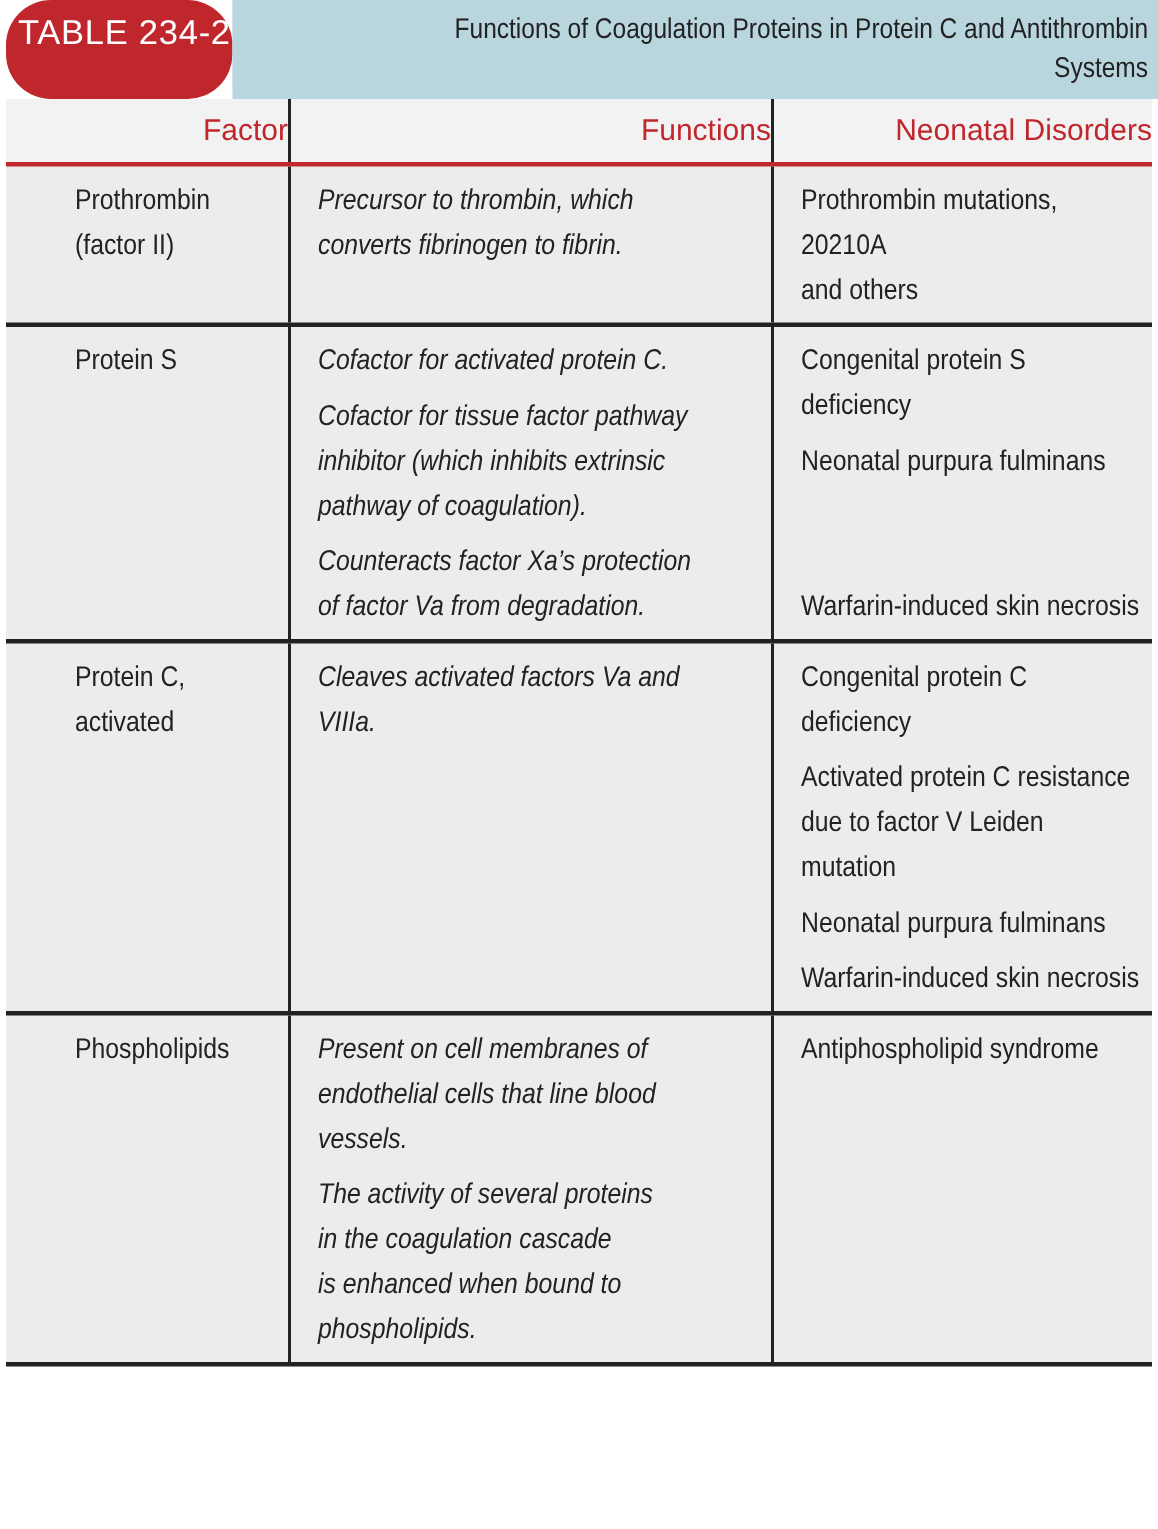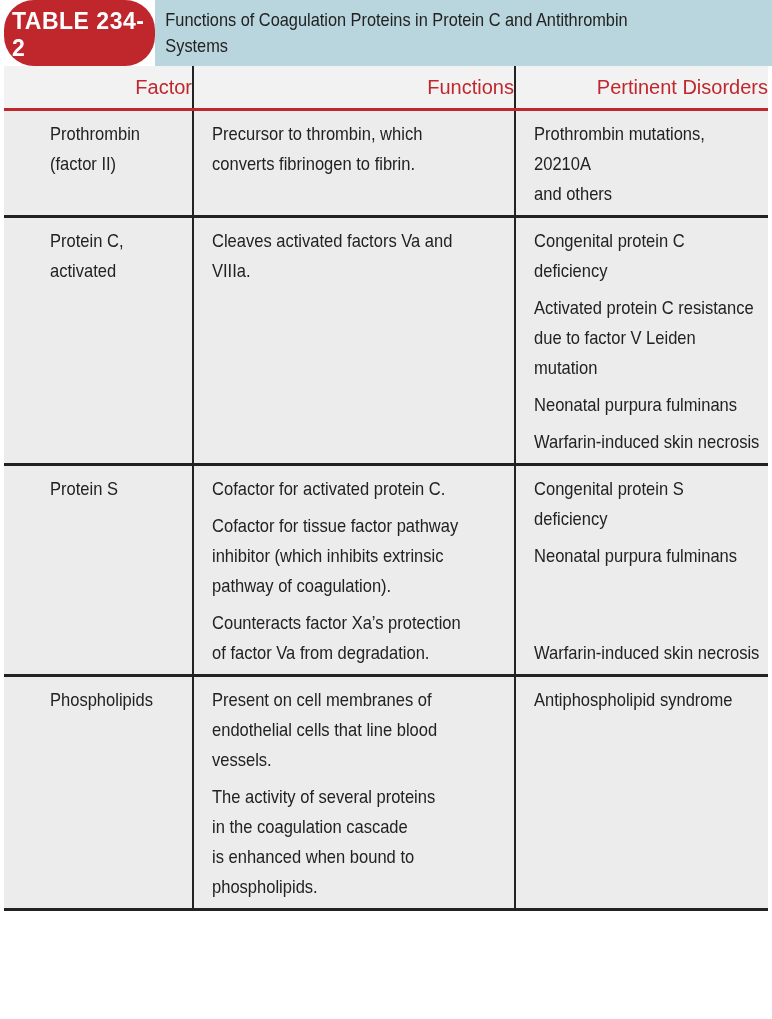--- a/index.html
+++ b/index.html
@@ -4,99 +4,82 @@
 <style>
   html, body { margin: 0; padding: 0; }
   body {
     width: 772px; height: 1019px; background: #ffffff; overflow: hidden;
     font-family: "Liberation Sans", sans-serif;
   }
   .page { position: relative; width: 772px; height: 1019px; }
   .title-bar { position: absolute; left: 4px; top: 0; width: 768px; height: 66px; display: flex; }
   .table-num {
     width: 151px; height: 66px; background: #c0272d; color: #fff;
-    font-weight: bold; font-size: 23px; padding: 8px 0 0 8px; box-sizing: border-box;
+    font-weight: normal; font-size: 23px; padding: 8px 0 0 8px; box-sizing: border-box;
     letter-spacing: 0.5px;
     border-radius: 30px;
   }
   .table-title {
     flex: 1; background: #b9d5de; color: #222; font-size: 19px; line-height: 26px;
     padding: 7px 6px 0 12px; box-sizing: border-box; transform: scaleX(0.86); transform-origin: left;
     width: 116%;
   }
-  .title-wrap { flex: 1; background: #b9d5de; overflow: hidden; }
+  .title-wrap { flex: 1; background: #b9d5de; overflow: hidden; text-align: right; }
   table {
     position: absolute; left: 4px; top: 66px; width: 764px; border-collapse: collapse;
     background: #ececec; font-size: 19px; color: #222;
   }
   th {
     text-align: right; font-weight: normal; color: #c0272d; font-size: 20px;
     padding: 6px 0 6px 18px; height: 30px; background: #f2f2f2;
     border-bottom: 3px solid #c0272d;
   }
   th + th, td + td { border-left: 2px solid #222; }
   td {
     vertical-align: top; padding: 8px 8px 6px 18px; border-bottom: 3px solid #222;
     line-height: 30px;
   }
   td.c0 { width: 134px; padding-left: 46px; }
-  td.c1 { width: 294px; }
+  td.c1 { width: 294px; font-style: italic; }
   .cell-text { display: block; white-space: pre-line; transform: scaleX(0.87); transform-origin: left; width: 115%; }
   .para + .para { margin-top: 7px; }
 </style>
 </head>
 <body>
 
 <div class="page">
   <div class="title-bar">
     <div class="table-num">TABLE 234-2</div>
     <div class="title-wrap">
       <div class="table-title" style="white-space:pre-line">Functions of Coagulation Proteins in Protein C and Antithrombin
 Systems</div>
     </div>
   </div>
 
   <table>
     <thead>
       <tr>
         <th>Factor</th>
         <th>Functions</th>
-        <th>Pertinent Disorders</th>
+        <th>Neonatal Disorders</th>
       </tr>
     </thead>
     <tbody id="tbody">
         <tr>
           <td class="c0">
             <span class="cell-text">Prothrombin
 (factor II)</span>
           </td>
           <td class="c1">
             <span class="cell-text para">Precursor to thrombin, which
 converts fibrinogen to fibrin.</span>
           </td>
           <td class="c2">
             <span class="cell-text para">Prothrombin mutations, 20210A
 and others</span>
-          </td>
-        </tr>
-        <tr>
-          <td class="c0">
-            <span class="cell-text">Protein C,
-activated</span>
-          </td>
-          <td class="c1">
-            <span class="cell-text para">Cleaves activated factors Va and
-VIIIa.</span>
-          </td>
-          <td class="c2">
-            <span class="cell-text para">Congenital protein C deficiency</span>
-            <span class="cell-text para">Activated protein C resistance
-due to factor V Leiden mutation</span>
-            <span class="cell-text para">Neonatal purpura fulminans</span>
-            <span class="cell-text para">Warfarin-induced skin necrosis</span>
           </td>
         </tr>
         <tr>
           <td class="c0">
             <span class="cell-text">Protein S</span>
           </td>
           <td class="c1">
             <span class="cell-text para">Cofactor for activated protein C.</span>
             <span class="cell-text para">Cofactor for tissue factor pathway
 inhibitor (which inhibits extrinsic
@@ -108,20 +91,37 @@
             <span class="cell-text para">Congenital protein S deficiency</span>
             <span class="cell-text para">Neonatal purpura fulminans
 
 
 </span>
             <span class="cell-text para">Warfarin-induced skin necrosis</span>
           </td>
         </tr>
         <tr>
           <td class="c0">
+            <span class="cell-text">Protein C,
+activated</span>
+          </td>
+          <td class="c1">
+            <span class="cell-text para">Cleaves activated factors Va and
+VIIIa.</span>
+          </td>
+          <td class="c2">
+            <span class="cell-text para">Congenital protein C deficiency</span>
+            <span class="cell-text para">Activated protein C resistance
+due to factor V Leiden mutation</span>
+            <span class="cell-text para">Neonatal purpura fulminans</span>
+            <span class="cell-text para">Warfarin-induced skin necrosis</span>
+          </td>
+        </tr>
+        <tr>
+          <td class="c0">
             <span class="cell-text">Phospholipids</span>
           </td>
           <td class="c1">
             <span class="cell-text para">Present on cell membranes of
 endothelial cells that line blood
 vessels.</span>
             <span class="cell-text para">The activity of several proteins
 in the coagulation cascade
 is enhanced when bound to
 phospholipids.</span>

